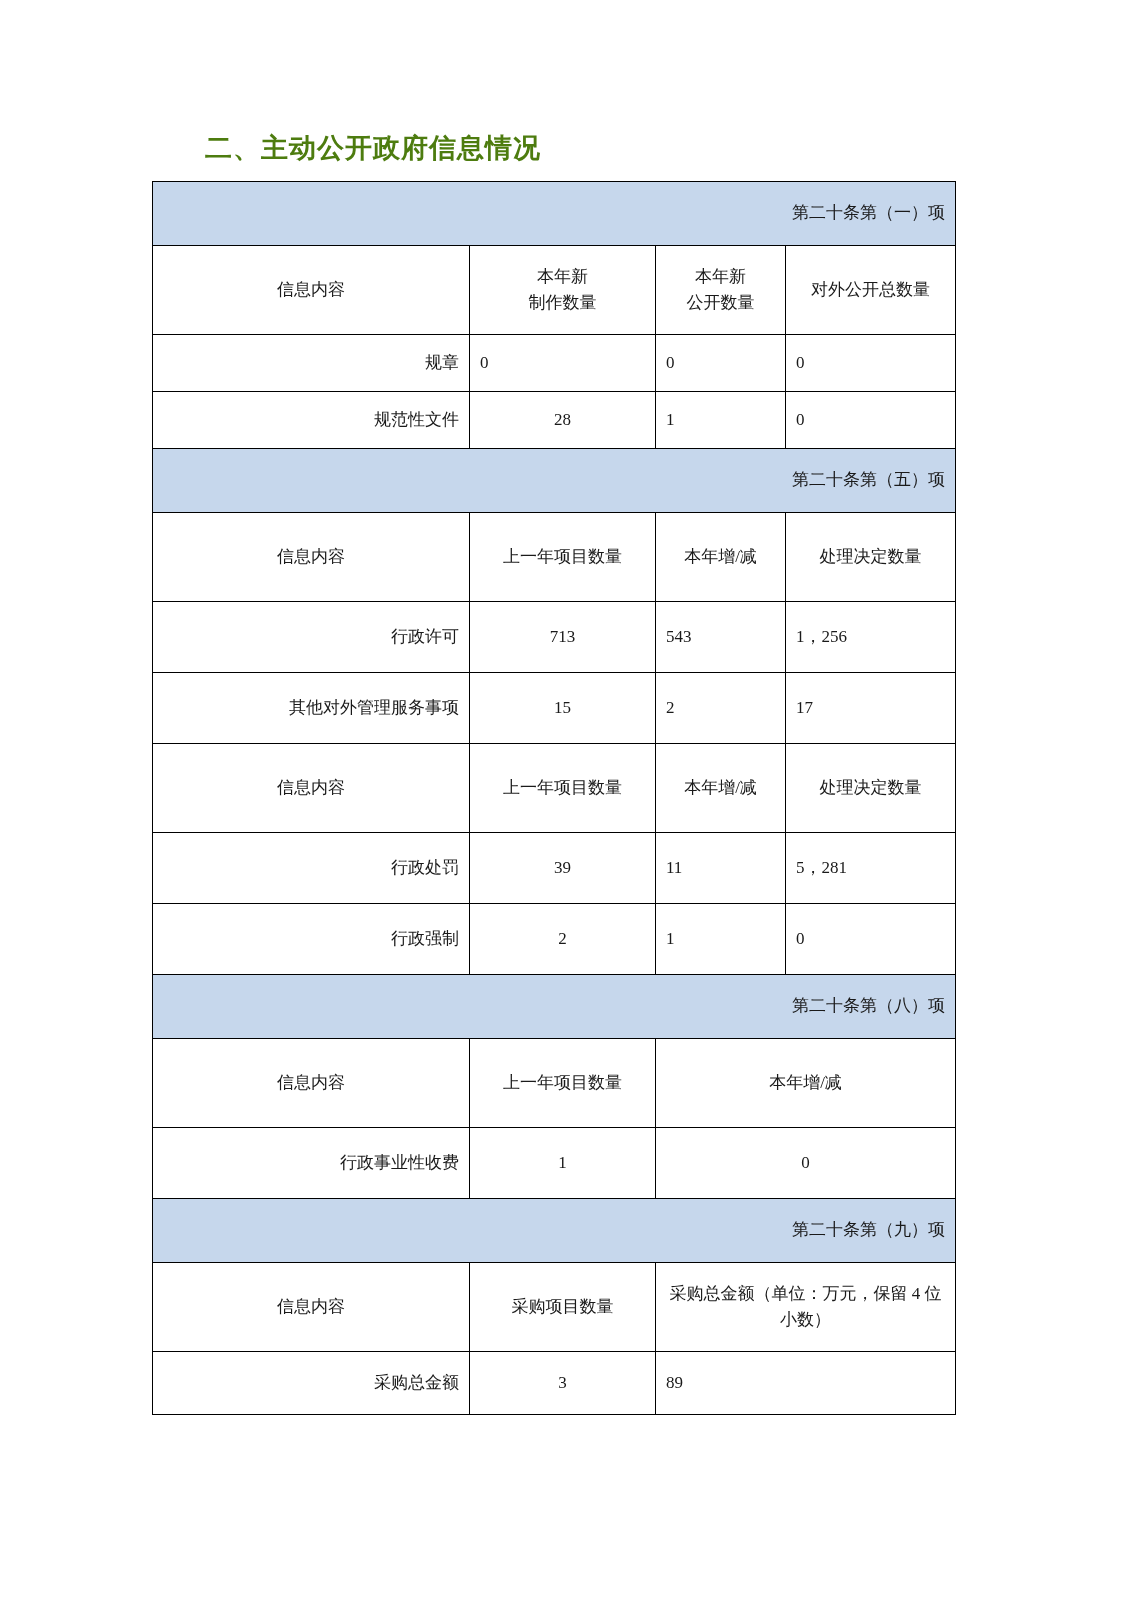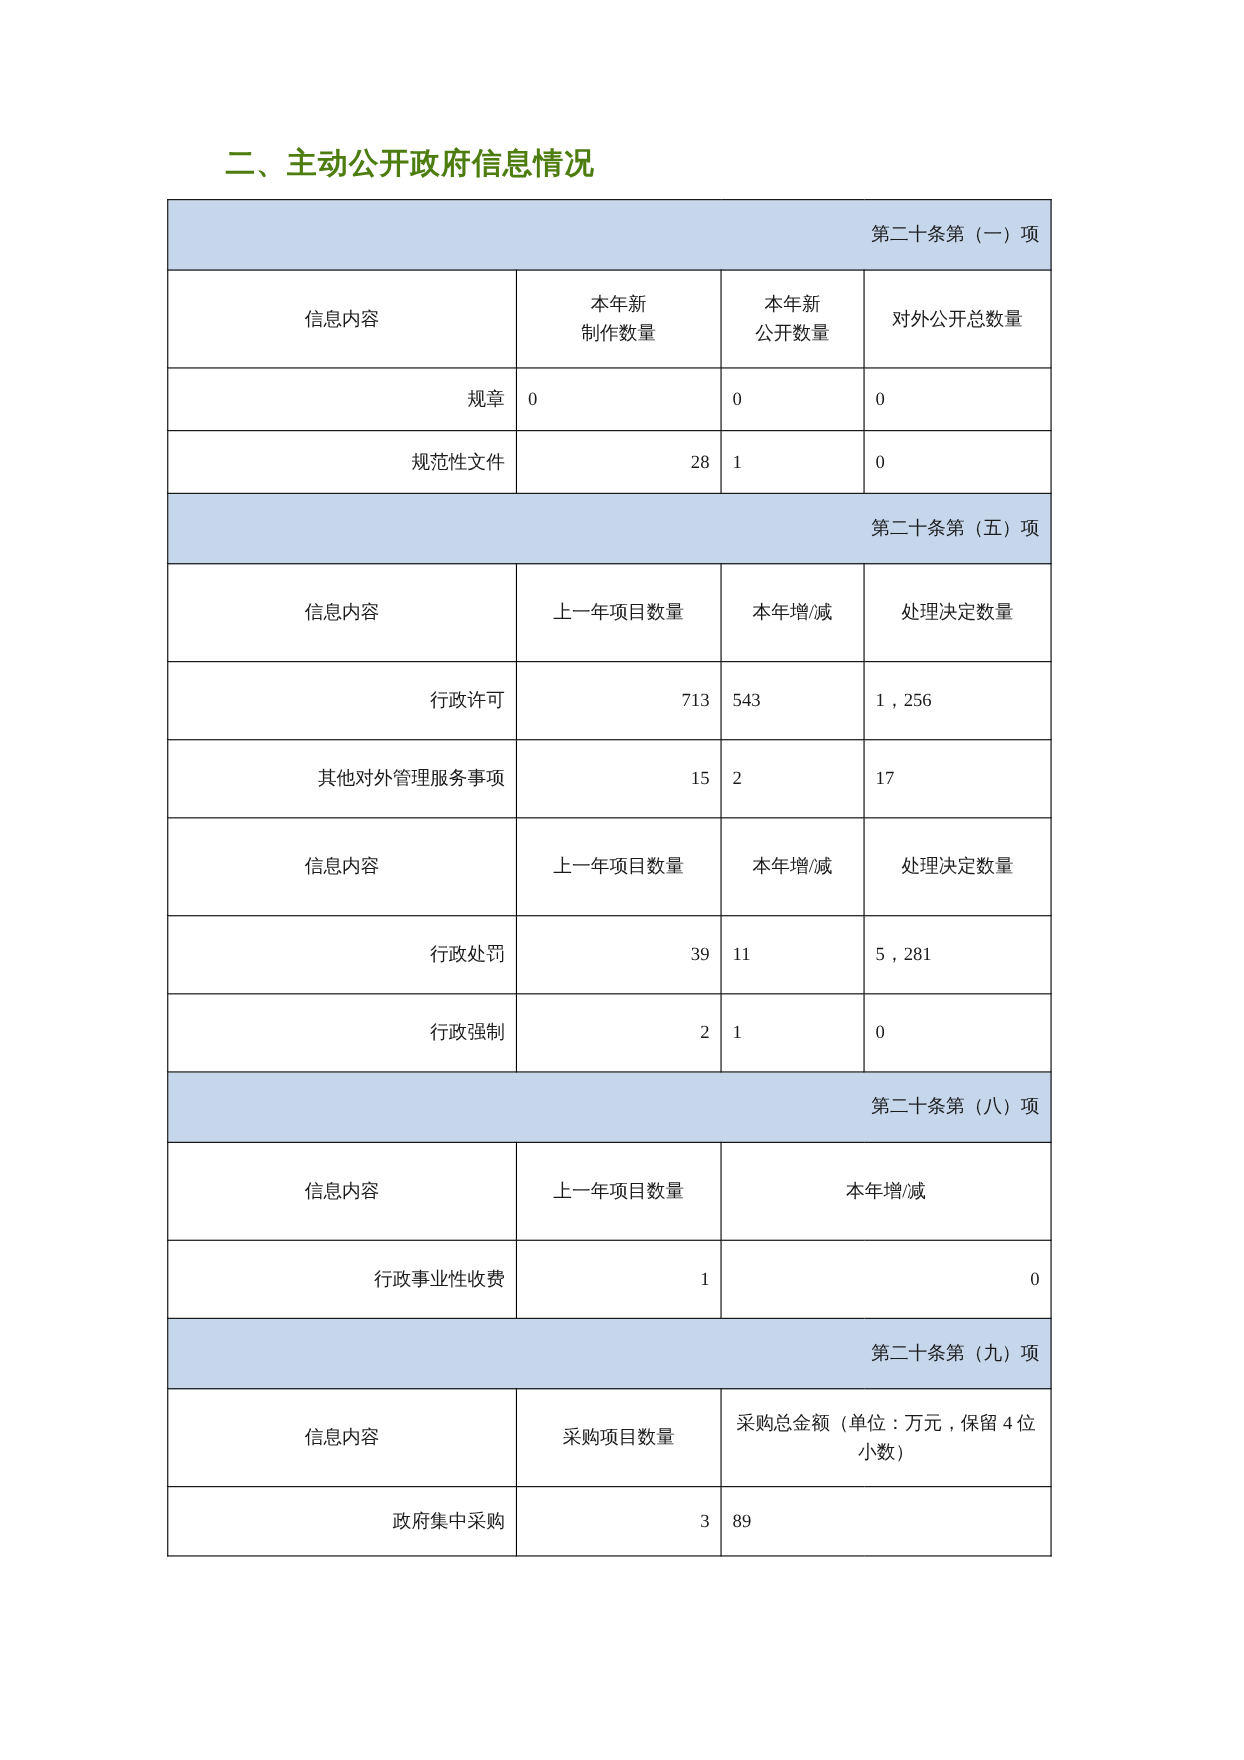--- a/index.html
+++ b/index.html
@@ -66,21 +66,21 @@
   }
   tr.head-row td {
     text-align: center;
     height: 88px;
   }
   tr.data-row td {
     height: 56px;
   }
   tr.data-row td.label { text-align: right; }
   tr.data-row td.num-left { text-align: left; }
-  tr.data-row td.num-center { text-align: right; }
+  tr.data-row td.num-center { text-align: center; }
 
   .two-line { display: block; }
   .big-num {
     font-size: 23px;
     line-height: 1.3;
   }
   tr.tall-row td { height: 70px; }
   tr.last-row td { height: 62px; vertical-align: middle; }
 </style>
 </head>
@@ -185,21 +185,21 @@
 
         <tr class="band-row">
           <td colspan="4">第二十条第（九）项</td>
         </tr>
         <tr class="head-row">
           <td>信息内容</td>
           <td>采购项目数量</td>
           <td colspan="2">采购总金额（单位：万元，保留 4 位小数）</td>
         </tr>
         <tr class="data-row last-row">
-          <td class="label">政府集中采购</td>
+          <td class="label">采购总金额</td>
           <td class="num-center">3</td>
           <td class="num-left big-num" colspan="2">89</td>
         </tr>
 
       </tbody>
     </table>
   </div>
 
 </div>
 

